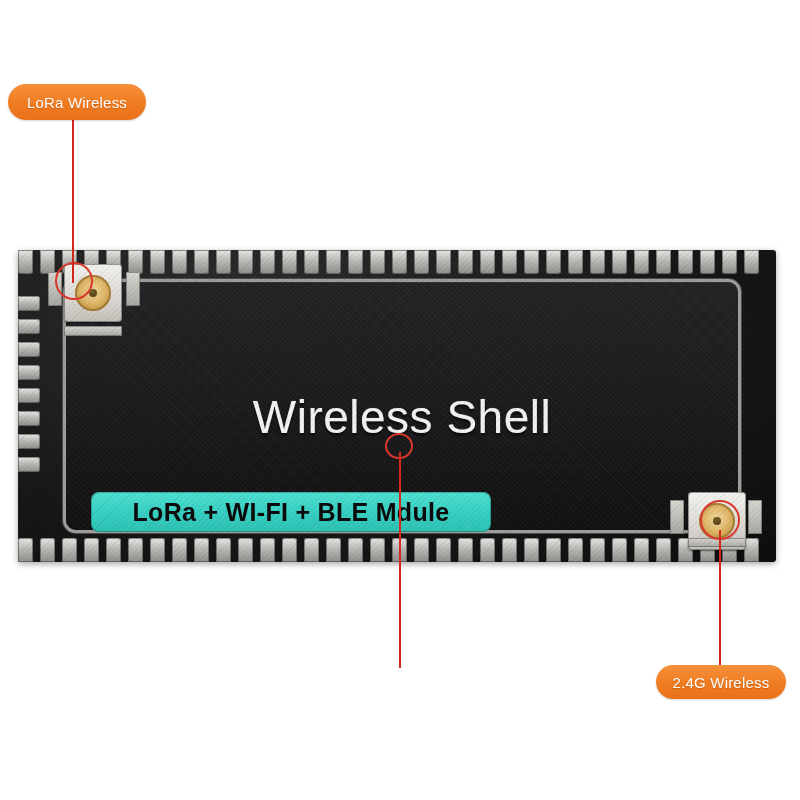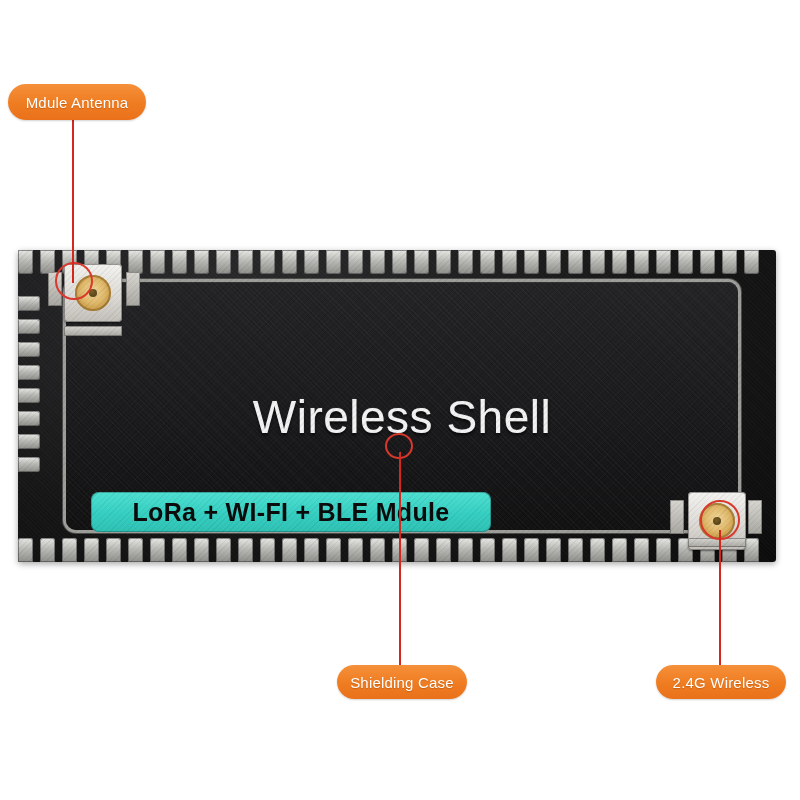--- a/index.html
+++ b/index.html
@@ -311,19 +311,18 @@
   </div>
 
   <div class="marker marker-lora"></div>
   <div class="marker marker-shield"></div>
   <div class="marker marker-24g"></div>
 
   <div class="leader leader-lora"></div>
   <div class="leader leader-shield"></div>
   <div class="leader leader-24g"></div>
 
-  <div class="pill pill-lora">Mdule Antenna</div>
-
-  <div class="pill pill-shield">Shielding Case</div>
+  <div class="pill pill-lora">LoRa Wireless</div>
+
 
   <div class="pill pill-24g">2.4G Wireless</div>
 
 </div>
 
 </body></html>

